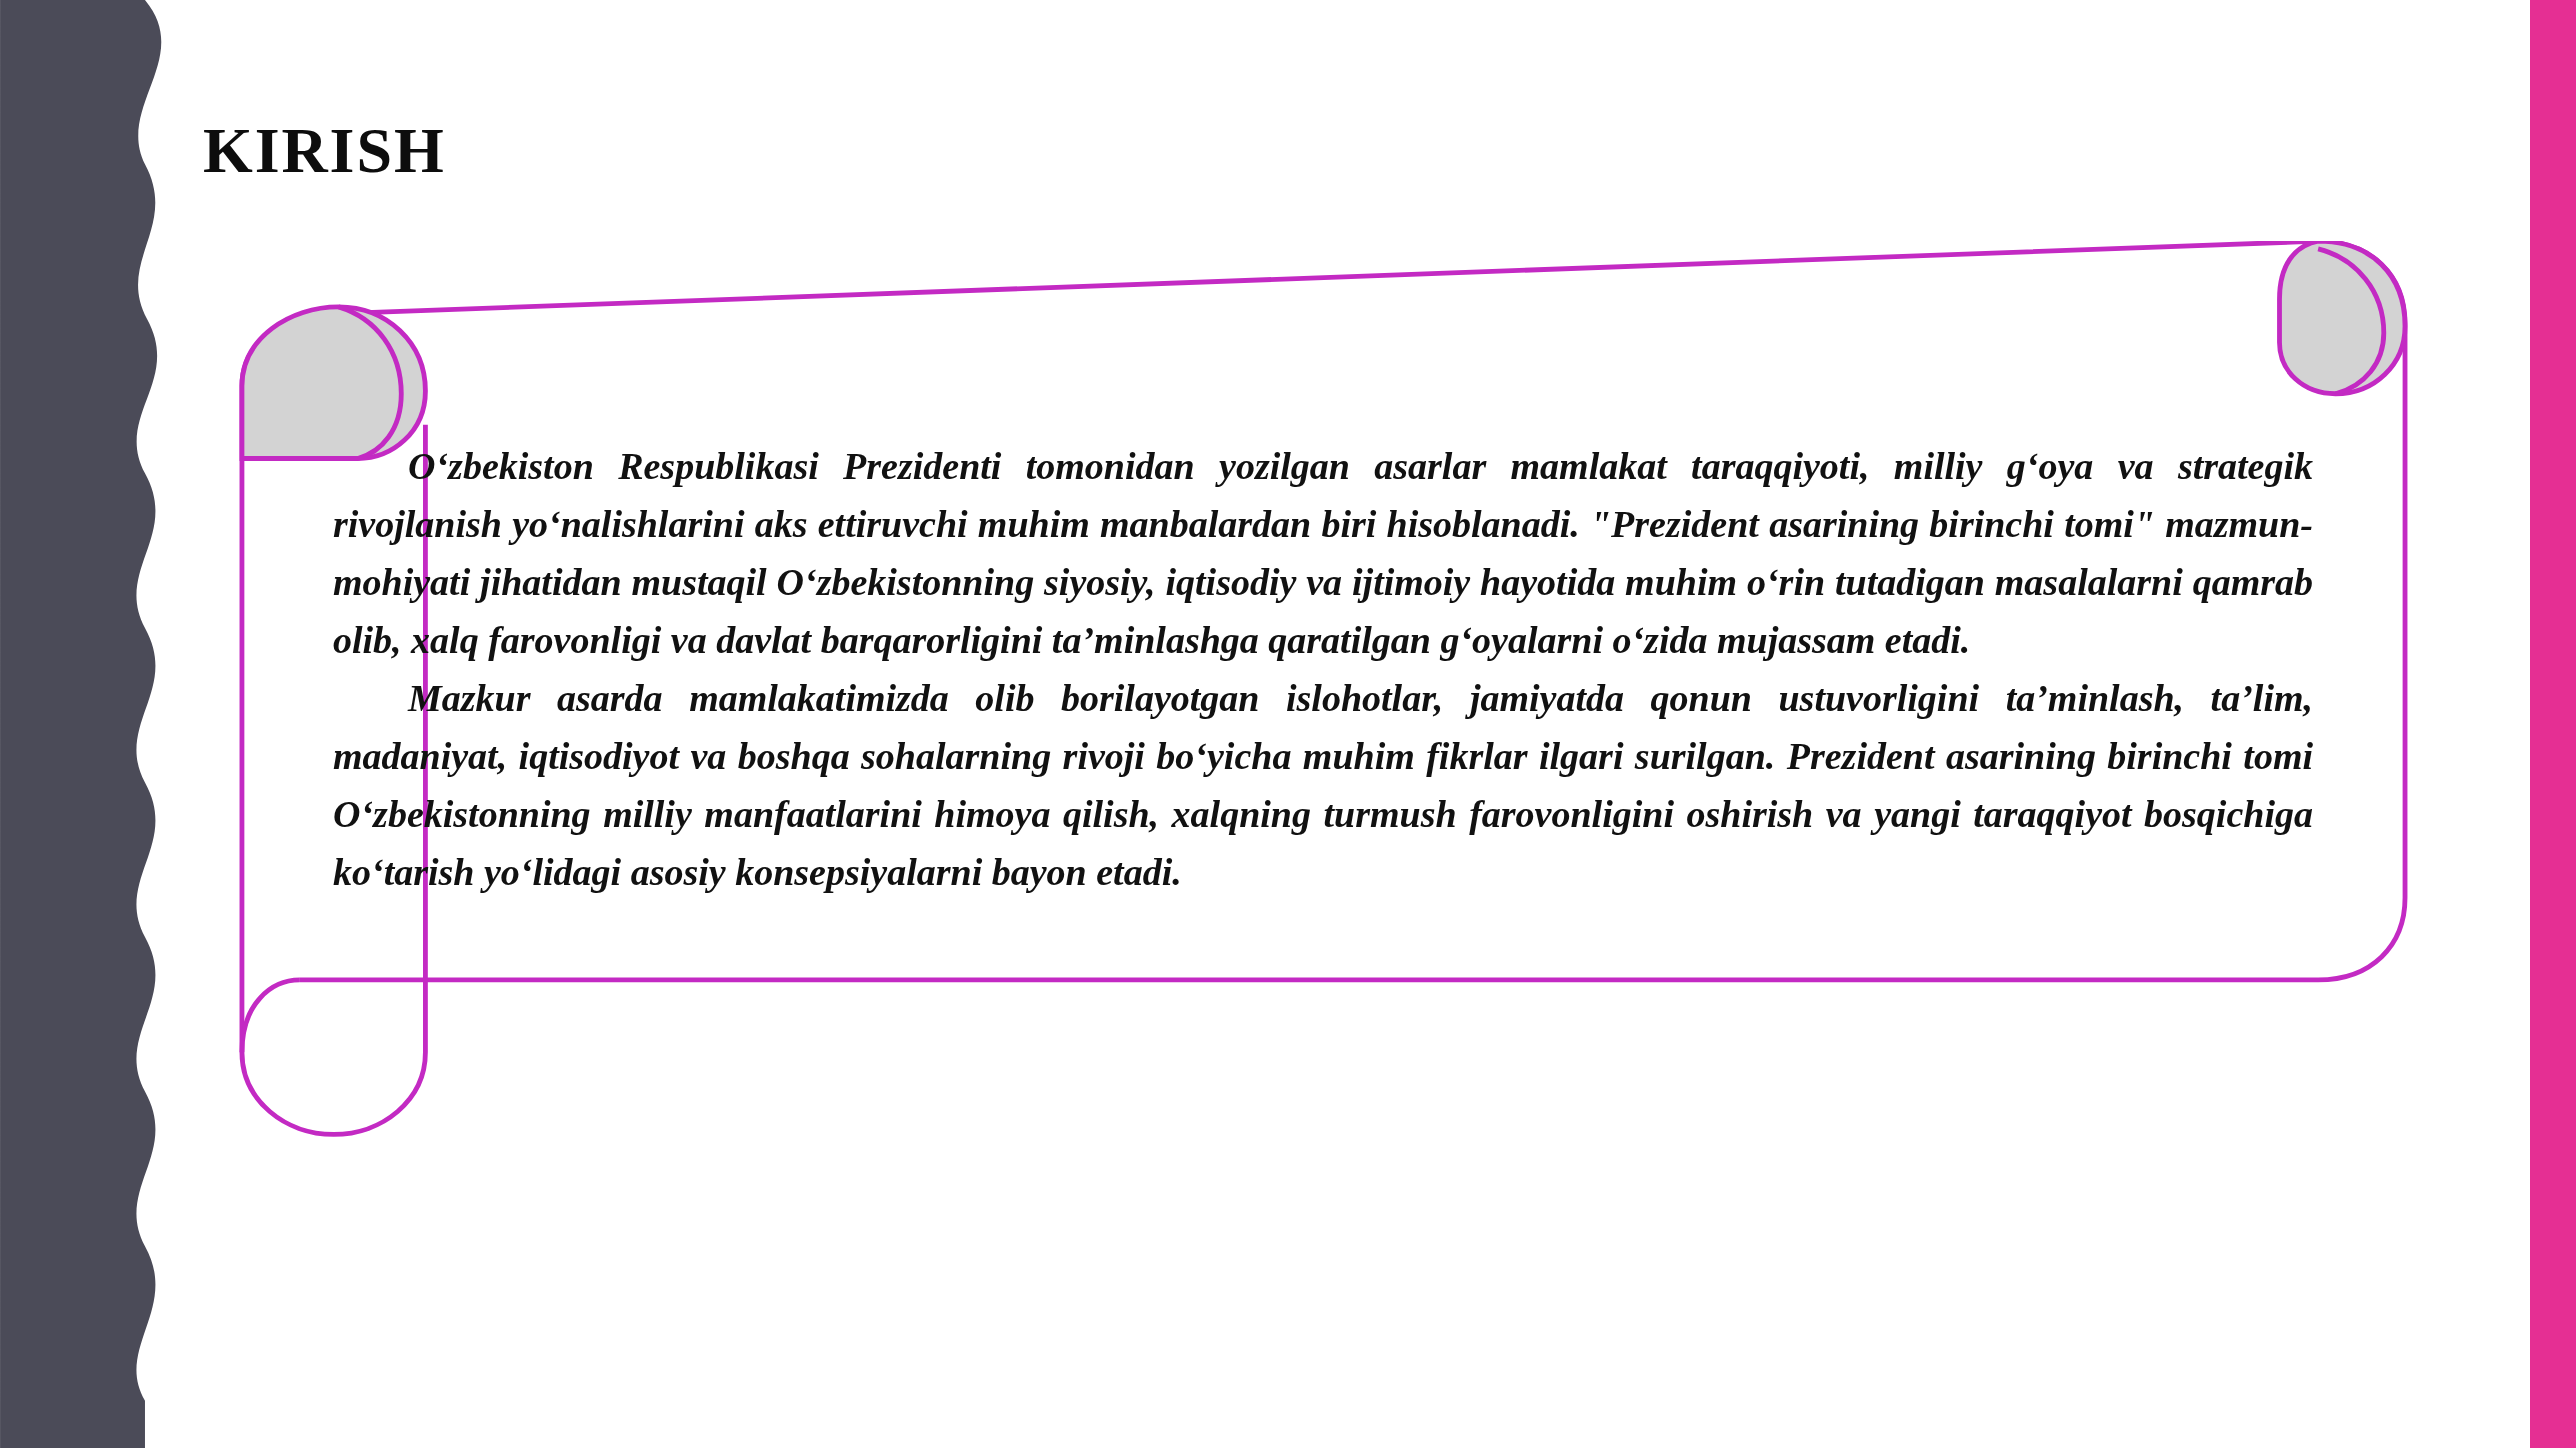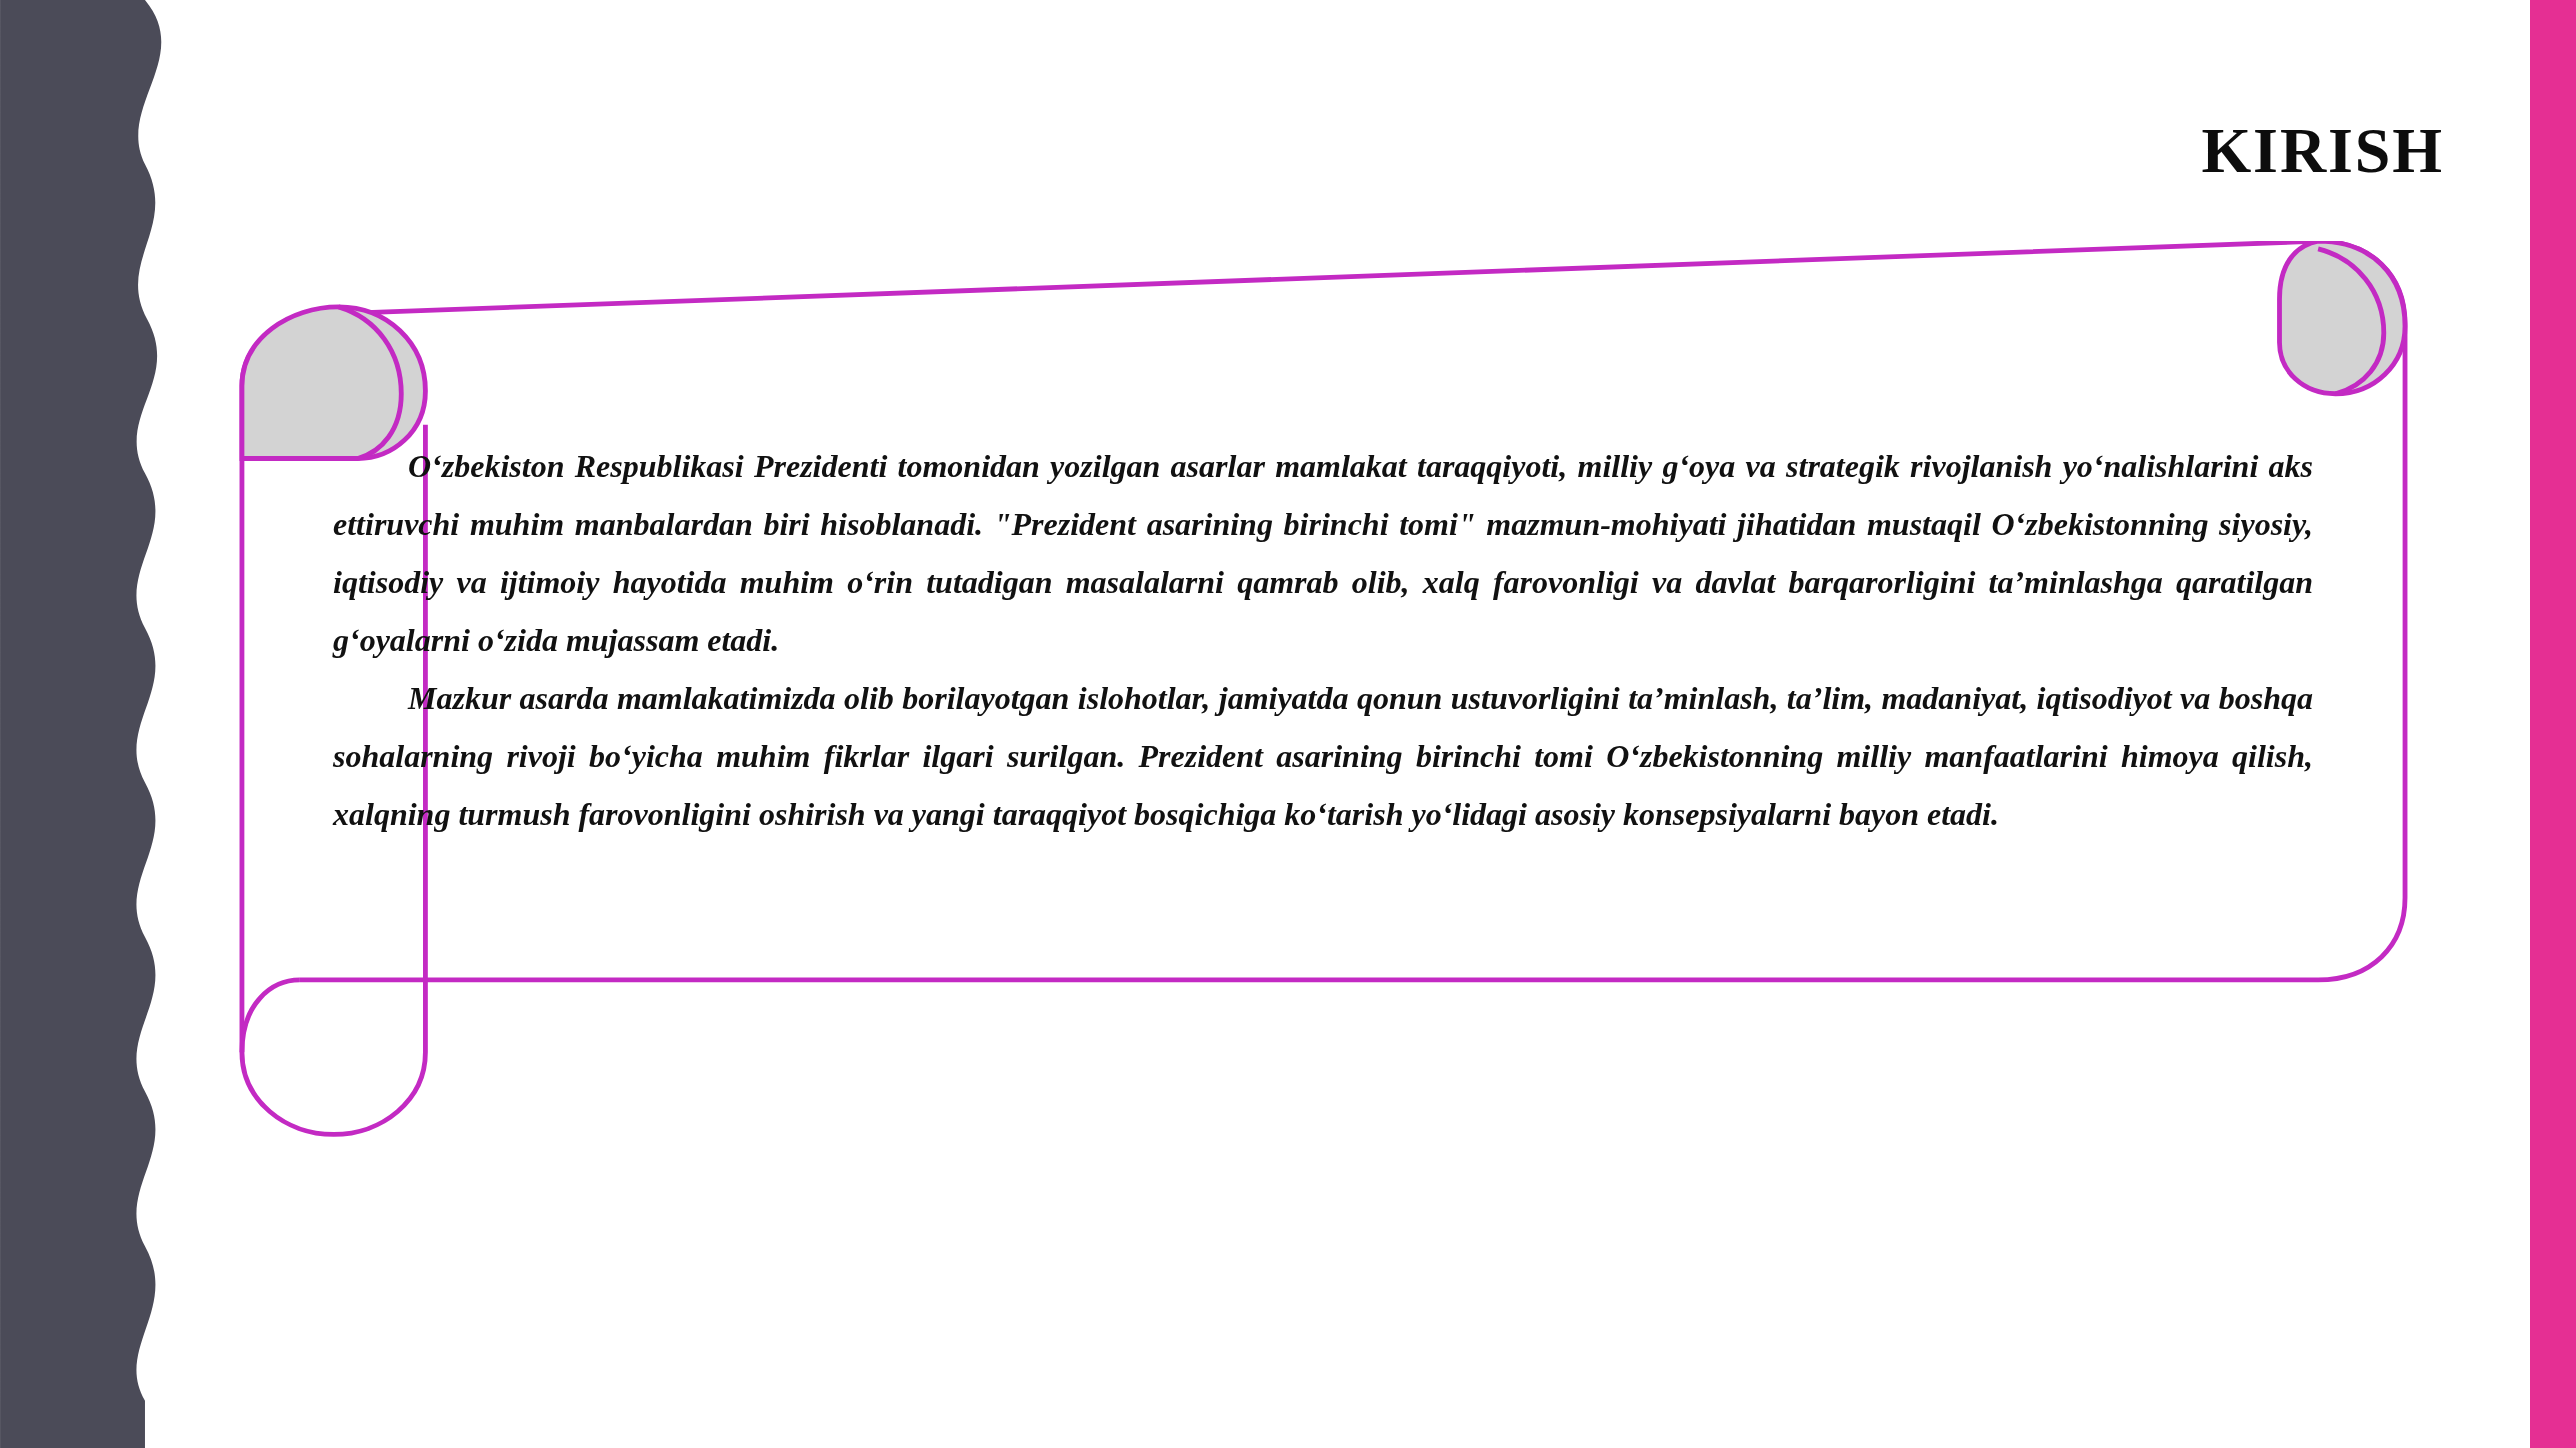--- a/index.html
+++ b/index.html
@@ -40,21 +40,21 @@
     height: 1449px;
     background: #e52f93;
   }
 
   
   .title {
     position: absolute;
     left: 203px;
     top: 114px;
     width: 2241px;
-    text-align: right;
+    text-align: left;
     font-family: "Liberation Serif", serif;
     font-weight: bold;
     font-size: 64px;
     letter-spacing: 1.9px;
     color: #0d0d0d;
   }
 
   
   .scroll-wrap {
     position: absolute;
@@ -67,21 +67,21 @@
 
   
   .body-text {
     position: absolute;
     left: 333px;
     top: 437px;
     width: 1980px;
     font-family: "Liberation Serif", serif;
     font-style: italic;
     font-weight: bold;
-    font-size: 32px;
+    font-size: 38px;
     line-height: 58px;
     color: #111111;
     text-align: justify;
     text-justify: inter-word;
   }
   .body-text p {
     margin: 0;
     text-indent: 75px;
   }
 </style>

